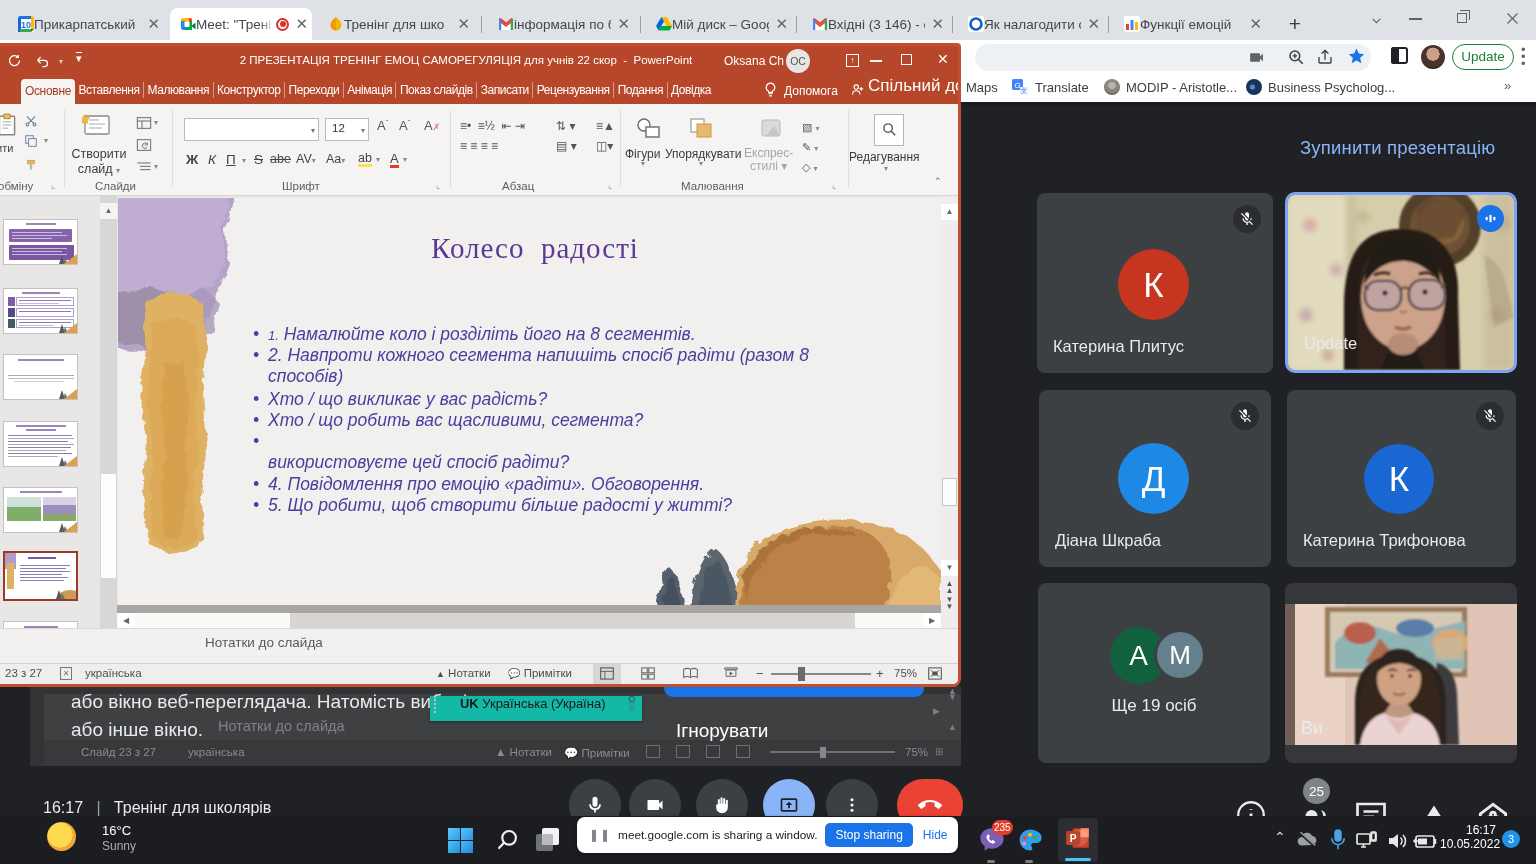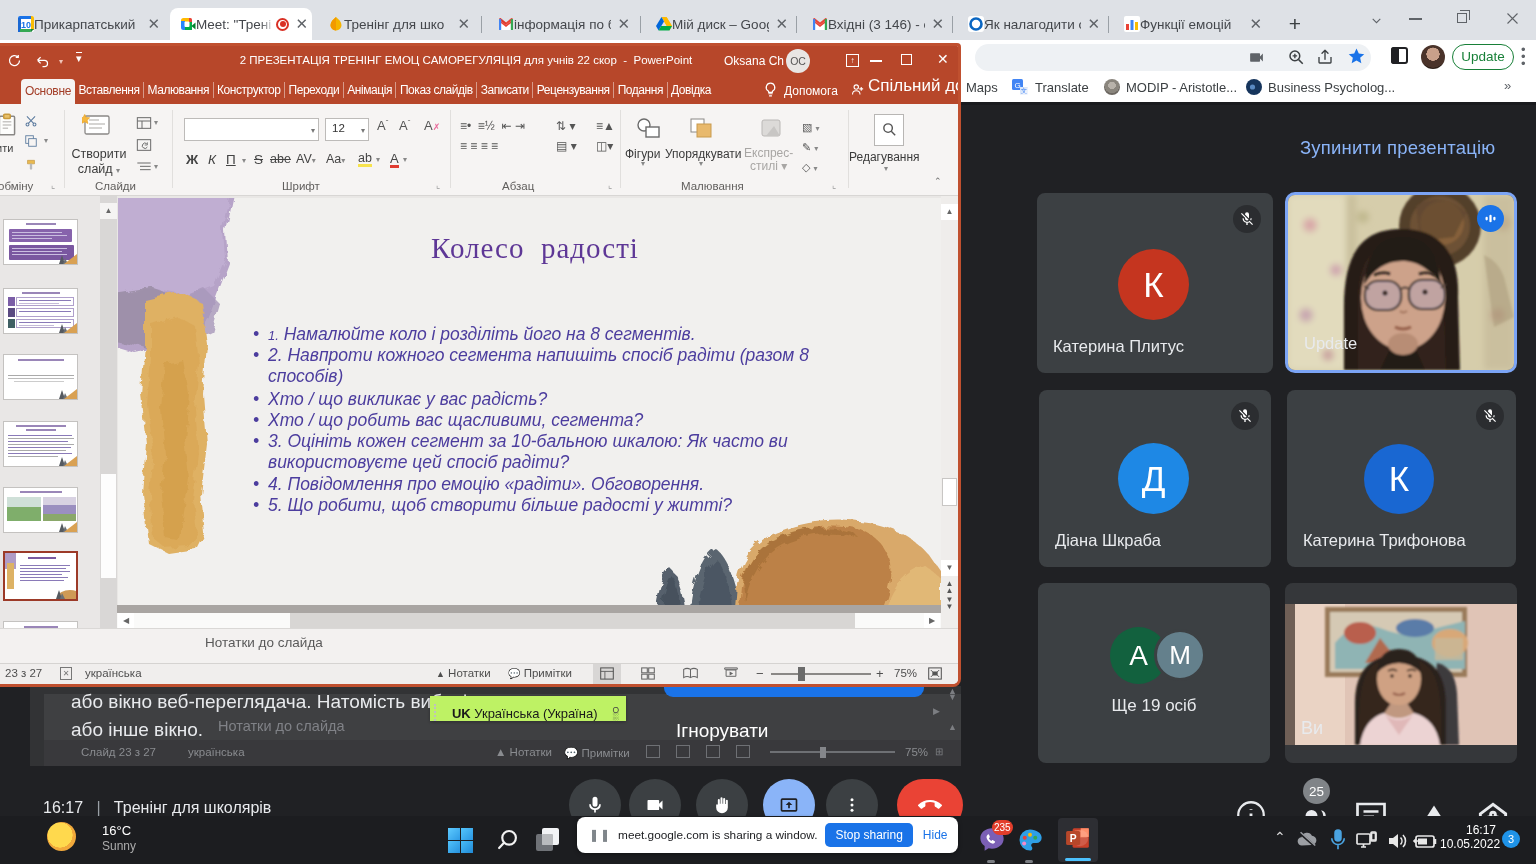--- a/index.html
+++ b/index.html
@@ -721,21 +721,20 @@
       <div class="a" style="left:135px;top:126px">•</div>
         <div class="a" style="left:150px;top:126px"><span style="font-size:13px">1.</span>&nbsp;Намалюйте коло і розділіть його на 8 сегментів.</div>
       <div class="a" style="left:135px;top:147px">•</div>
         <div class="a" style="left:150px;top:147px">2. Навпроти кожного сегмента напишіть спосіб радіти (разом 8</div>
       <div class="a" style="left:150px;top:168px">способів)</div>
       <div class="a" style="left:135px;top:191px">•</div>
         <div class="a" style="left:150px;top:191px">Хто / що викликає у вас радість?</div>
       <div class="a" style="left:135px;top:212px">•</div>
         <div class="a" style="left:150px;top:212px">Хто / що робить вас щасливими, сегмента?</div>
       <div class="a" style="left:135px;top:233px">•</div>
-        <div class="a" style="left:150px;top:233px">3. Оцініть кожен сегмент за 10-бальною шкалою: Як часто ви</div>
       <div class="a" style="left:150px;top:254px">використовуєте цей спосіб радіти?</div>
       <div class="a" style="left:135px;top:276px">•</div>
         <div class="a" style="left:150px;top:276px">4. Повідомлення про емоцію «радіти». Обговорення.</div>
       <div class="a" style="left:135px;top:297px">•</div>
         <div class="a" style="left:150px;top:297px">5. Що робити, щоб створити більше радості у житті?</div>
     </div>
   </div>
 
   <div class="a" style="left:945px;top:150px;width:17px;height:432px;background:#efedeb">
     <div class="a" style="left:0;top:8px;width:17px;height:16px;background:#fff;color:#666;font-size:8px;text-align:center;line-height:16px">▲</div>
@@ -784,21 +783,21 @@
     <div class="a" style="left:880px;top:2px;font-size:13px">+</div>
     <div class="a" style="left:898px;top:3px">75%</div>
     <div class="a" style="left:932px;top:3px"><svg width="14" height="13" viewBox="0 0 20 18" fill="none" stroke="#555" stroke-width="1.5">
           <rect x="1" y="1" width="18" height="16"></rect>
           <path d="M7 7 4 4m9 3 3-3M7 11l-3 3m9-3 3 3" stroke-width="1.3"></path>
           <path d="M7 7h6v4H7z" fill="#555"></path>
         </svg></div>
   </div>
 </div>
 
-<div class="a" style="left:430px;top:696px;width:196px;height:25px;background:#bef264;display:flex;align-items:flex-end;box-shadow:0 1px 3px rgba(0,0,0,.3)">
+<div class="a" style="left:430px;top:696px;width:212px;height:25px;background:#14b8a6;display:flex;align-items:flex-start;box-shadow:0 1px 3px rgba(0,0,0,.3)">
   <div style="width:3px;height:17px;margin-left:4px;border-left:2px dotted #c0c0c0"></div>
   <div style="flex:1;text-align:center;font-size:13px;color:#1a1a1a"><b>UK</b> Українська (Україна)</div>
   <div style="margin-right:7px;color:#444;font-size:8.5px;line-height:7px">O<br>░</div>
 </div>
 
 <div class="a" style="left:577px;top:817px;width:381px;height:36px;background:#fff;border-radius:8px;box-shadow:0 1px 4px rgba(0,0,0,.4);display:flex;align-items:center;z-index:60">
   <div style="margin-left:12px;color:#80868b;font-size:12px;letter-spacing:1px">❚❚</div>
   <div style="margin-left:7px;font-size:11.8px;color:#202124;white-space:nowrap">meet.google.com is sharing a window.</div>
   <div style="margin-left:8px;background:#1a73e8;color:#fff;font-size:12px;padding:5px 10px;border-radius:5px;white-space:nowrap">Stop sharing</div>
   <div style="margin-left:10px;color:#1a73e8;font-size:12px">Hide</div>

